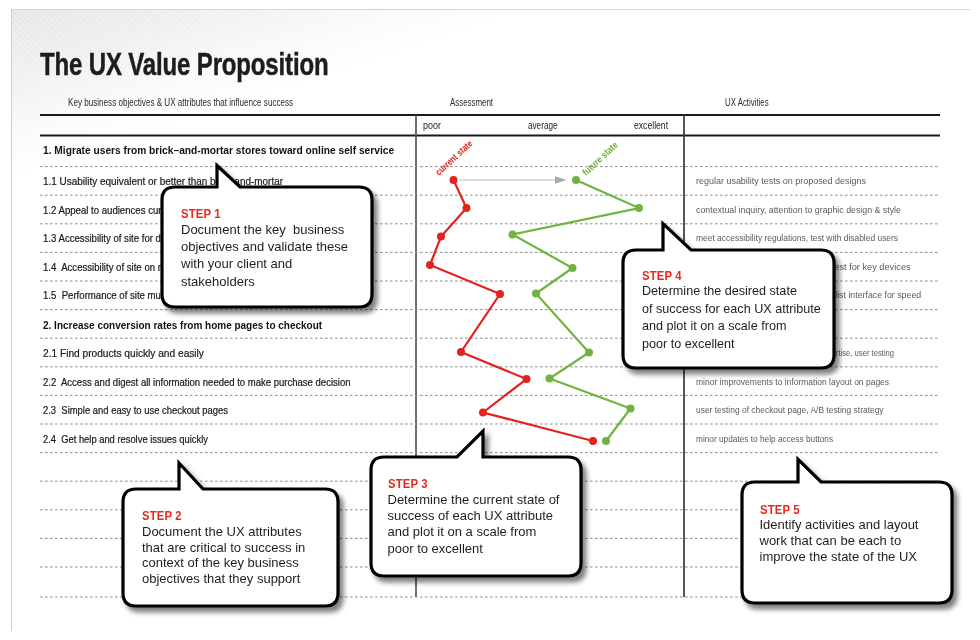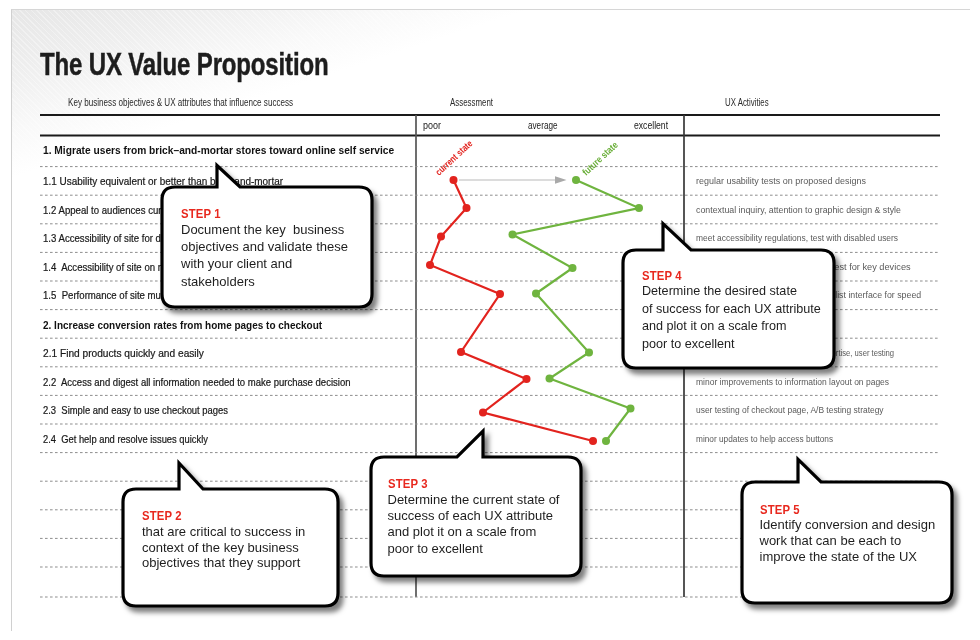--- a/index.html
+++ b/index.html
@@ -123,25 +123,25 @@
     <path d="M755 482 H798 V459.4 L821 482 H939 Q952 482 952 495 V590 Q952 603 939 603 H755 Q742 603 742 590 V495 Q742 482 755 482 Z"></path>
   </g>
 </svg>
 
 <div class="t step" style="left:181px;top:206px;"><span class="cx" style="transform:scaleX(0.87)">STEP 1</span></div>
 <div class="t body" style="left:181px;top:221px;line-height:17.2px;"><span class="cx" style="transform:scaleX(1)">
   <div>Document the key&nbsp; business</div><div>objectives and validate these</div><div>with your client and</div><div>stakeholders</div></span></div>
 
 <div class="t step" style="left:142px;top:508px;"><span class="cx" style="transform:scaleX(0.87)">STEP 2</span></div>
 <div class="t body" style="left:142px;top:524px;line-height:15.7px;"><span class="cx" style="transform:scaleX(1)">
-  <div>that are critical to success in</div><div>context of the key business</div><div>objectives that they support</div></span></div>
+  <div>Document the UX attributes</div><div>that are critical to success in</div><div>context of the key business</div><div>objectives that they support</div></span></div>
 
 <div class="t step" style="left:387.5px;top:476px;"><span class="cx" style="transform:scaleX(0.87)">STEP 3</span></div>
 <div class="t body" style="left:387.5px;top:492px;line-height:16.2px;"><span class="cx" style="transform:scaleX(1)">
   <div>Determine the current state of</div><div>success of each UX attribute</div><div>and plot it on a scale from</div><div>poor to excellent</div></span></div>
 
 <div class="t step" style="left:642px;top:267.5px;"><span class="cx" style="transform:scaleX(0.87)">STEP 4</span></div>
 <div class="t body" style="left:642px;top:282px;line-height:17.5px;"><span class="cx" style="transform:scaleX(0.97)">
   <div>Determine the desired state</div><div>of success for each UX attribute</div><div>and plot it on a scale from</div><div>poor to excellent</div></span></div>
 
 <div class="t step" style="left:759.5px;top:501.5px;"><span class="cx" style="transform:scaleX(0.87)">STEP 5</span></div>
 <div class="t body" style="left:759.5px;top:517px;line-height:16.2px;"><span class="cx" style="transform:scaleX(1)">
-  <div>Identify conversion and design</div><div>work that can be each to</div><div>improve the state of the UX</div></span></div>
+  <div>Identify activities and layout</div><div>work that can be each to</div><div>improve the state of the UX</div></span></div>
 
 </body></html>

